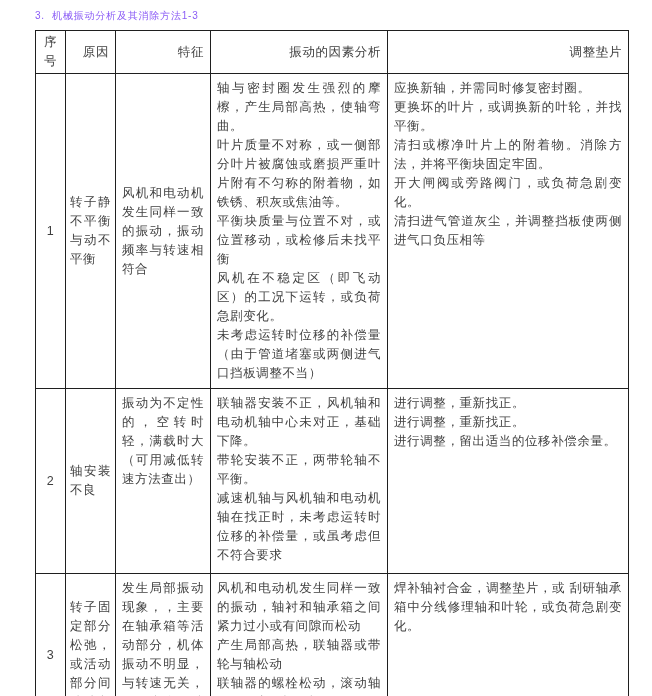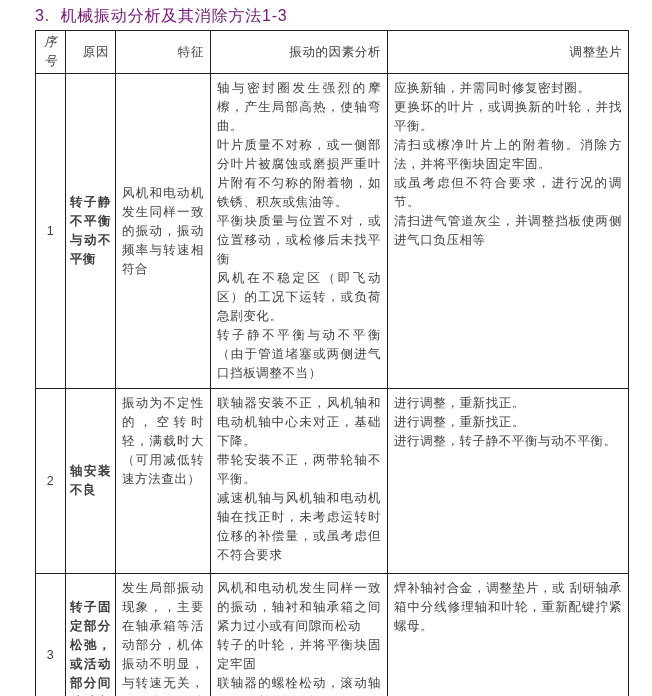--- a/index.html
+++ b/index.html
@@ -6,23 +6,23 @@
   body {
     width: 652px;
     height: 696px;
     overflow: hidden;
     background: #ffffff;
     font-family: "Liberation Sans", "DejaVu Sans", sans-serif;
     color: #3f3f3f;
   }
   .doc-title {
     margin: 7px 0 5px 35px;
-    font-size: 16px;
+    font-size: 10px;
     line-height: 18px;
-    color: #701a75;
+    color: #8b5cf6;
     letter-spacing: 0.8px;
     white-space: pre-wrap;
   }
   table.main-table {
     border-collapse: collapse;
     table-layout: fixed;
     margin-left: 35px;
     width: 593px;
   }
   col.w-no   { width: 30px; }
@@ -38,26 +38,26 @@
     letter-spacing: 0.6px;
     padding: 5px 6px;
     vertical-align: top;
     text-align: justify;
     text-justify: inter-character;
     word-break: break-all;
     overflow: hidden;
   }
   thead tr { height: 43px; }
   th { vertical-align: middle; text-align: right; }
-  th.h-no { text-align: center; padding: 2px 3px; font-style: italic; }
+  th.h-no { text-align: center; padding: 2px 3px; }
   tr.row-0 { height: 277px; }
   tr.row-1 { height: 185px; }
   tr.row-2 { height: 156px; }
   td.c-no   { text-align: center; vertical-align: middle; padding: 2px; }
-  td.c-cause{ vertical-align: middle; padding: 5px 4px; font-weight: bold; }
+  td.c-cause{ vertical-align: middle; padding: 5px 4px; }
   td.c-feat { vertical-align: top; }
   tr.row-0 td.c-feat { vertical-align: middle; }
   td p { margin: 0; padding: 0; }
 </style>
 </head>
 <body>
 
 <div class="doc-title">3.  机械振动分析及其消除方法1-3</div>
 
 <table class="main-table">
@@ -80,52 +80,52 @@
   <tbody>
       <tr class="row-0">
     <td class="c-no">1</td>
     <td class="c-cause">转子静不平衡与动不平衡</td>
     <td class="c-feat">风机和电动机发生同样一致的振动，振动频率与转速相符合</td>
     <td class="c-ana">
           <p>轴与密封圈发生强烈的摩檫，产生局部高热，使轴弯曲。</p>
           <p>叶片质量不对称，或一侧部分叶片被腐蚀或磨损严重叶片附有不匀称的附着物，如铁锈、积灰或焦油等。</p>
           <p>平衡块质量与位置不对，或位置移动，或检修后未找平衡</p>
           <p>风机在不稳定区（即飞动区）的工况下运转，或负荷急剧变化。</p>
-          <p>转子静不平衡与动不平衡（由于管道堵塞或两侧进气口挡板调整不当）</p>
+          <p>未考虑运转时位移的补偿量（由于管道堵塞或两侧进气口挡板调整不当）</p>
         </td>
     <td class="c-met">
           <p>应换新轴，并需同时修复密封圈。</p>
           <p>更换坏的叶片，或调换新的叶轮，并找平衡。</p>
           <p>清扫或檫净叶片上的附着物。消除方法，并将平衡块固定牢固。</p>
-          <p>或虽考虑但不符合要求，进行况的调节。</p>
+          <p>开大闸阀或旁路阀门，或负荷急剧变化。</p>
           <p>清扫进气管道灰尘，并调整挡板使两侧进气口负压相等</p>
         </td>
   </tr>
       <tr class="row-1">
     <td class="c-no">2</td>
     <td class="c-cause">轴安装不良</td>
     <td class="c-feat">振动为不定性的，空转时轻，满载时大（可用减低转速方法查出）</td>
     <td class="c-ana">
           <p>联轴器安装不正，风机轴和电动机轴中心未对正，基础下降。</p>
           <p>带轮安装不正，两带轮轴不平衡。</p>
           <p>减速机轴与风机轴和电动机轴在找正时，未考虑运转时位移的补偿量，或虽考虑但不符合要求</p>
         </td>
     <td class="c-met">
           <p>进行调整，重新找正。</p>
           <p>进行调整，重新找正。</p>
-          <p>进行调整，转子静不平衡与动不平衡。</p>
+          <p>进行调整，留出适当的位移补偿余量。</p>
         </td>
   </tr>
       <tr class="row-2">
     <td class="c-no">3</td>
     <td class="c-cause">转子固定部分松弛，或活动部分间隙过大</td>
     <td class="c-feat">发生局部振动现象，，主要在轴承箱等活动部分，机体振动不明显，与转速无关，偶有尖锐的破击声或杂音</td>
     <td class="c-ana">
           <p>风机和电动机发生同样一致的振动，轴衬和轴承箱之间紧力过小或有间隙而松动</p>
-          <p>转子的叶轮，并将平衡块固定牢固</p>
+          <p>产生局部高热，联轴器或带轮与轴松动</p>
           <p>联轴器的螺栓松动，滚动轴承的固定圆螺母松动。</p>
         </td>
     <td class="c-met">
-          <p>焊补轴衬合金，调整垫片，或 刮研轴承箱中分线修理轴和叶轮，重新配键拧紧螺母。</p>
+          <p>焊补轴衬合金，调整垫片，或 刮研轴承箱中分线修理轴和叶轮，或负荷急剧变化。</p>
         </td>
   </tr>
     </tbody>
 </table>
 
 </body></html>

